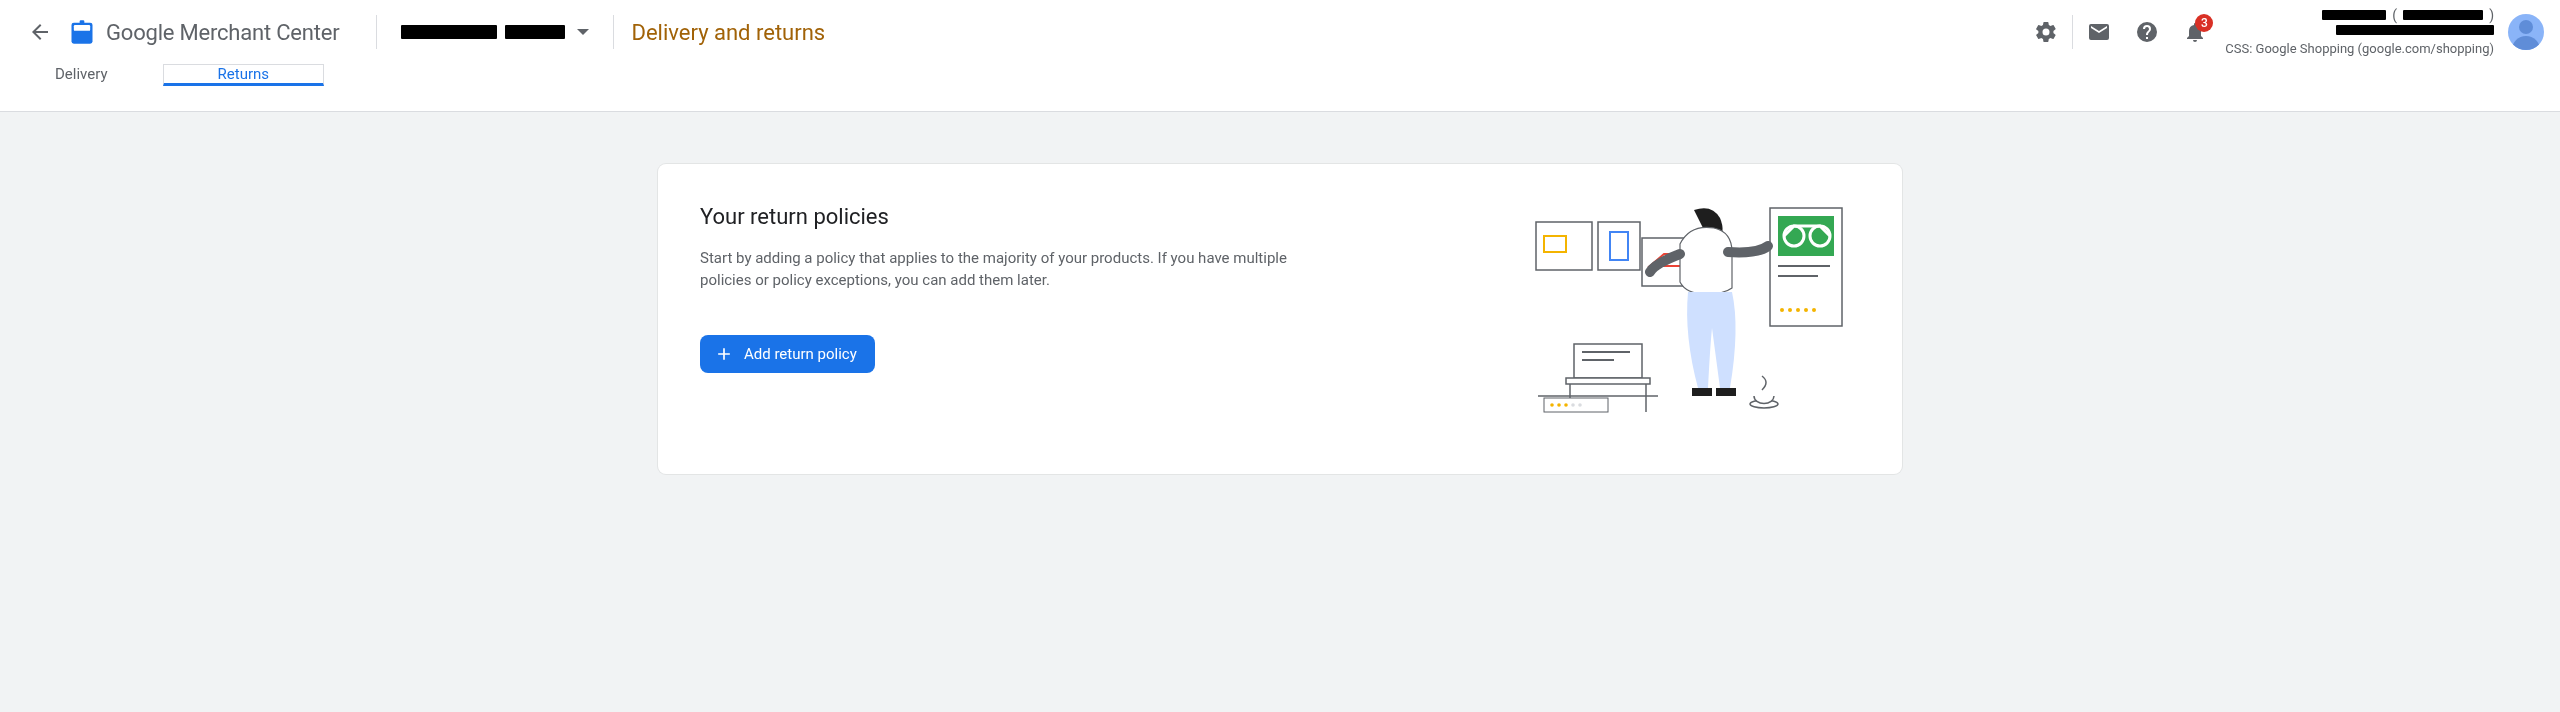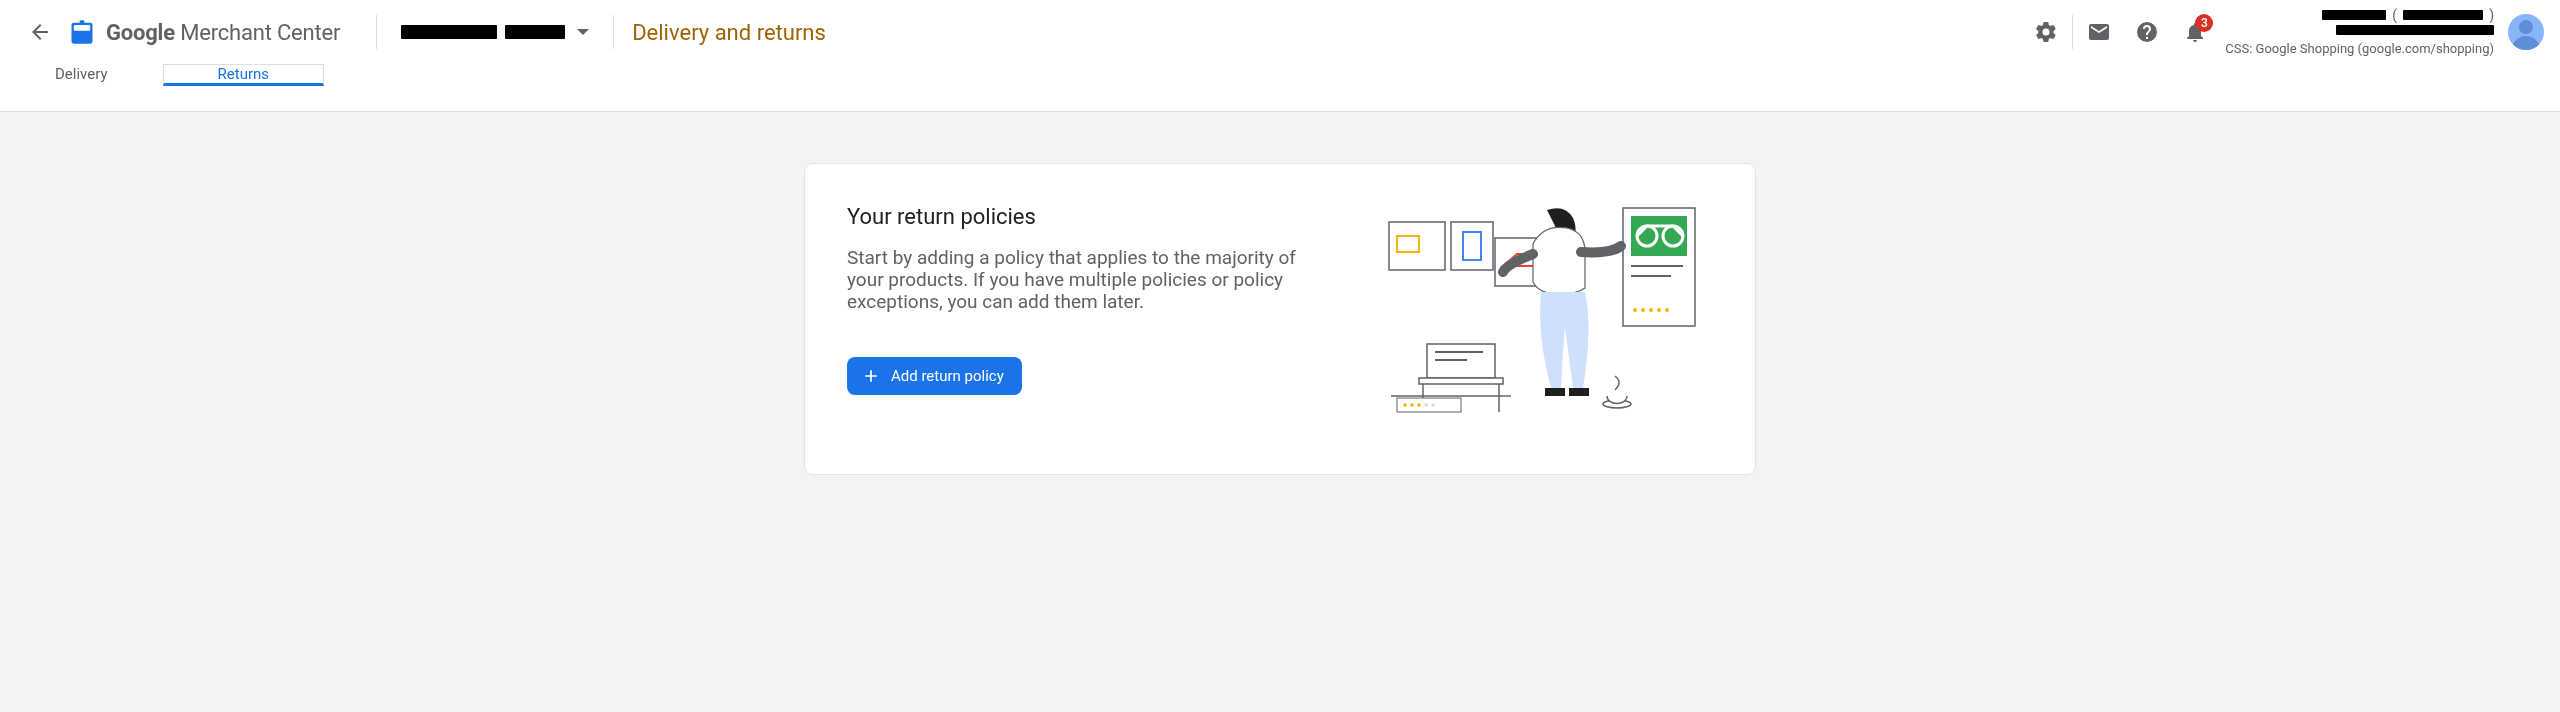--- a/index.html
+++ b/index.html
@@ -5,21 +5,21 @@
     * { box-sizing: border-box; margin: 0; padding: 0; font-family: "Google Sans", Roboto, Arial, sans-serif; }
     body { background: #f1f3f4; width: 2560px; height: 712px; overflow: hidden; color: #3c4043; }
 
     
     .topbar { background: #fff; height: 64px; display: flex; align-items: center; padding: 0 16px;  }
     .back-btn { width: 48px; height: 48px; display:flex; align-items:center; justify-content:center; border-radius:50%; cursor:pointer; }
     .back-btn svg { width:24px; height:24px; fill:#5f6368; }
     .logo-wrap { display:flex; align-items:center; gap:10px; margin-left:4px; margin-right: 18px; }
     .logo-icon { width:28px; height:28px; }
     .brand { font-size: 22px; color:#5f6368; letter-spacing: -0.2px; white-space: nowrap;}
-    .brand b { color:#5f6368; font-weight:700; }
+    .brand b { color:#5f6368; font-weight:400; }
     .vsep { width:1px; height:34px; background:#dadce0; margin: 0 18px; }
     .account-select { display:flex; align-items:center; gap:8px; cursor:pointer; padding: 4px 6px; }
     .blackbar { height:14px; background:#000; display:inline-block; border-radius:1px; }
     .caret { width:0; height:0; border-left:6px solid transparent; border-right:6px solid transparent; border-top:6px solid #5f6368; margin-left:4px; }
     .page-title { font-size: 22px; color:#a16207; }
     .spacer { flex: 1 1 auto; }
     .icon-btn { width:48px; height:48px; display:flex; align-items:center; justify-content:center; border-radius:50%; cursor:pointer; position:relative; }
     .icon-btn svg { width:24px; height:24px; fill:#5f6368; }
     .thin-sep { width:1px; height:34px; background:#dadce0; margin: 0 2px; }
     .badge { position:absolute; top:6px; right:6px; min-width:18px; height:18px; padding:0 4px; border-radius:9px; background:#d93025; color:#fff; font-size:12px; line-height:18px; text-align:center; font-weight:500;}
@@ -29,24 +29,24 @@
     .avatar::before { content:""; position:absolute; width:14px; height:14px; background:#5f8dd8; border-radius:50%; top:6px; left:11px; }
     .avatar::after { content:""; position:absolute; width:28px; height:18px; background:#5f8dd8; border-radius:14px 14px 0 0; bottom:-4px; left:4px; }
 
     
     .tabs { background:#fff; height:48px; display:flex; align-items:flex-start; border-bottom:1px solid #dadce0; }
     .tab { padding: 0 54px; display:flex; align-items:center; font-size:15px; color:#5f6368; cursor:pointer; border-top:1px solid transparent; border-left:1px solid transparent; border-right:1px solid transparent;}
     .tab.active { color:#1a73e8; border:1px solid #dadce0; border-bottom:3px solid #1a73e8; padding-bottom: 0; margin-bottom:-1px; background:#fff; }
 
     
     .stage { display:flex; justify-content:center; padding-top: 52px; }
-    .card { width: 950px; background:#fff; border-radius:8px; padding: 40px 42px 56px 42px; box-shadow: 0 0 0 1px rgba(60,64,67,0.08); display:flex; gap: 60px; }
+    .card { width: 1244px; background:#fff; border-radius:8px; padding: 40px 42px 56px 42px; box-shadow: 0 0 0 1px rgba(60,64,67,0.08); display:flex; gap: 60px; }
     .card-left { flex: 1 1 auto; }
     .card h2 { font-size:22px; font-weight:400; color:#202124; margin-bottom: 18px; }
-    .card p { font-size:19px; color:#5f6368; line-height:22px; max-width: 640px; }
+    .card p { font-size:15px; color:#5f6368; line-height:22px; max-width: 640px; }
     .primary-btn { margin-top: 44px; display:inline-flex; align-items:center; gap:10px; background:#1a73e8; color:#fff; border:none; padding: 9px 18px 9px 14px; font-size:15px; border-radius:8px; cursor:pointer; }
     .primary-btn svg { width:20px; height:20px; fill:#fff; }
     .illus { width: 330px; flex:none; }
     .illus svg { width:100%; height:auto; }
   </style>
 </head>
 <body>
 
 <div class="topbar">
   <div class="back-btn">

